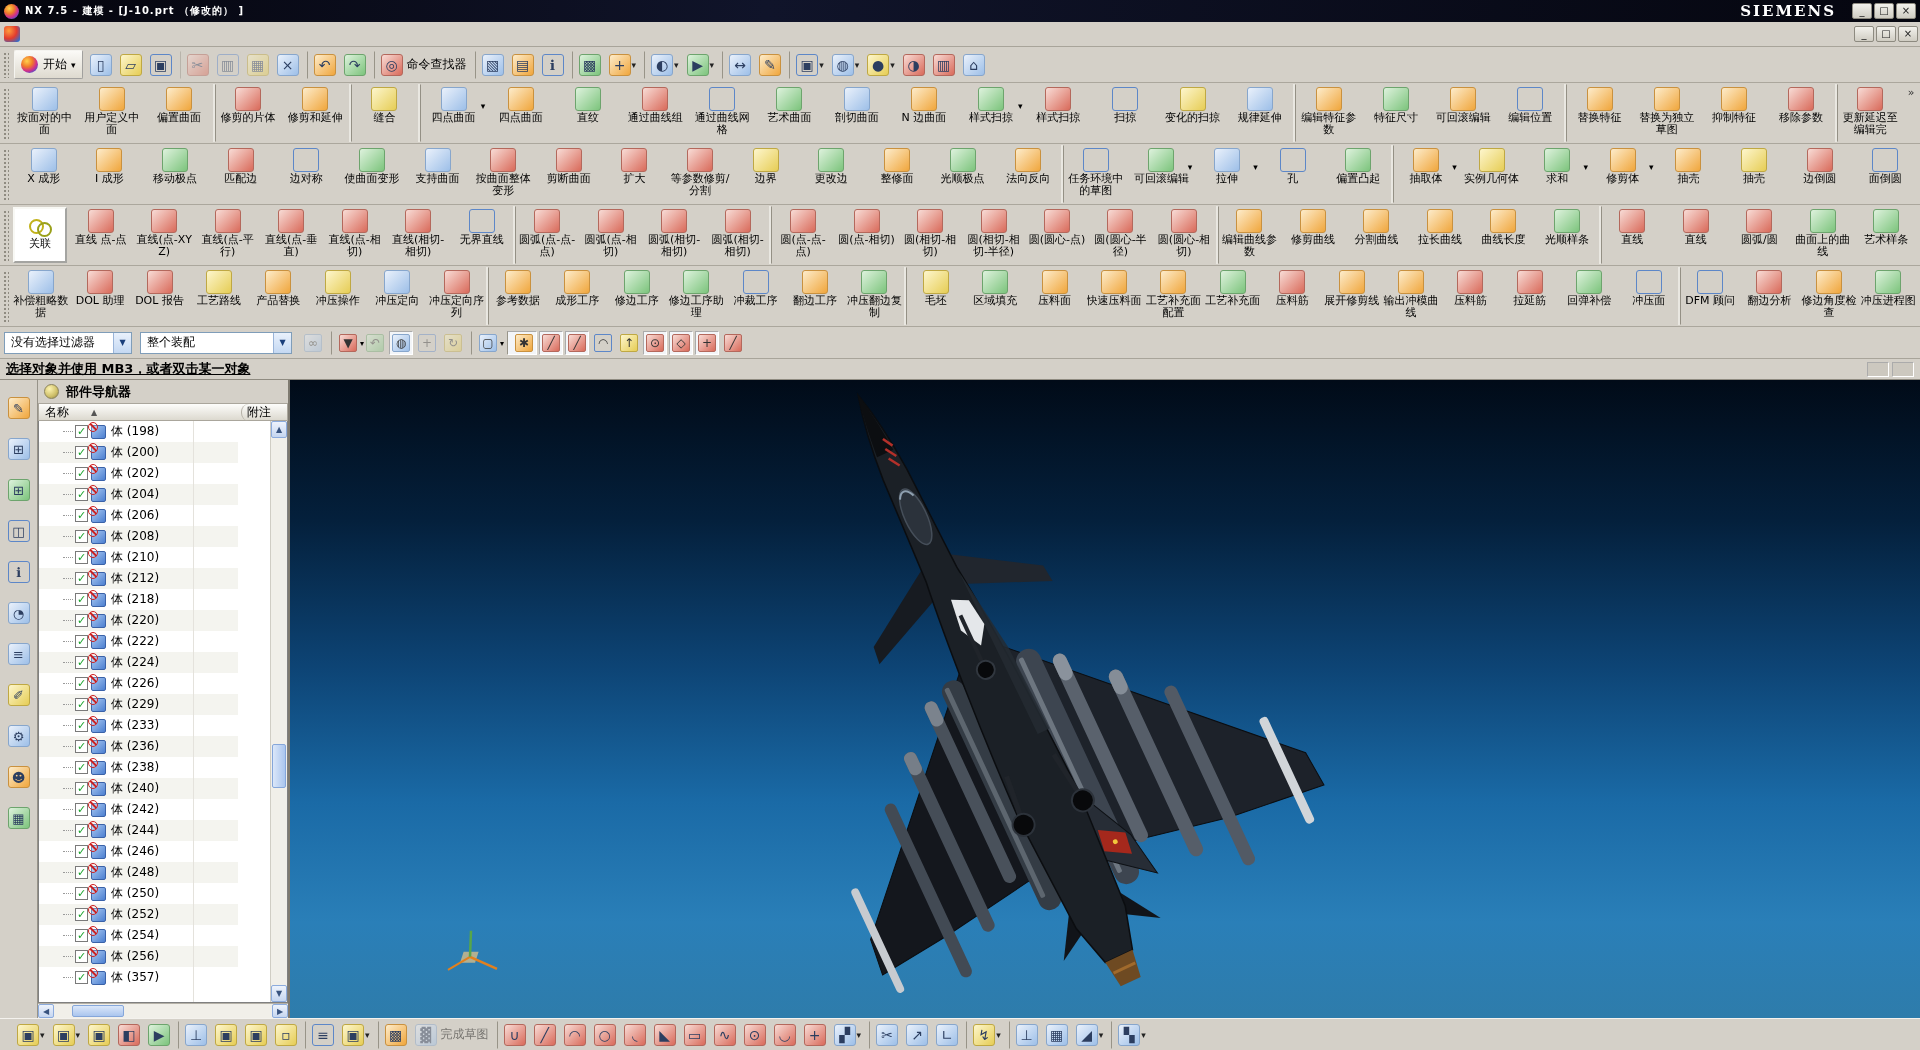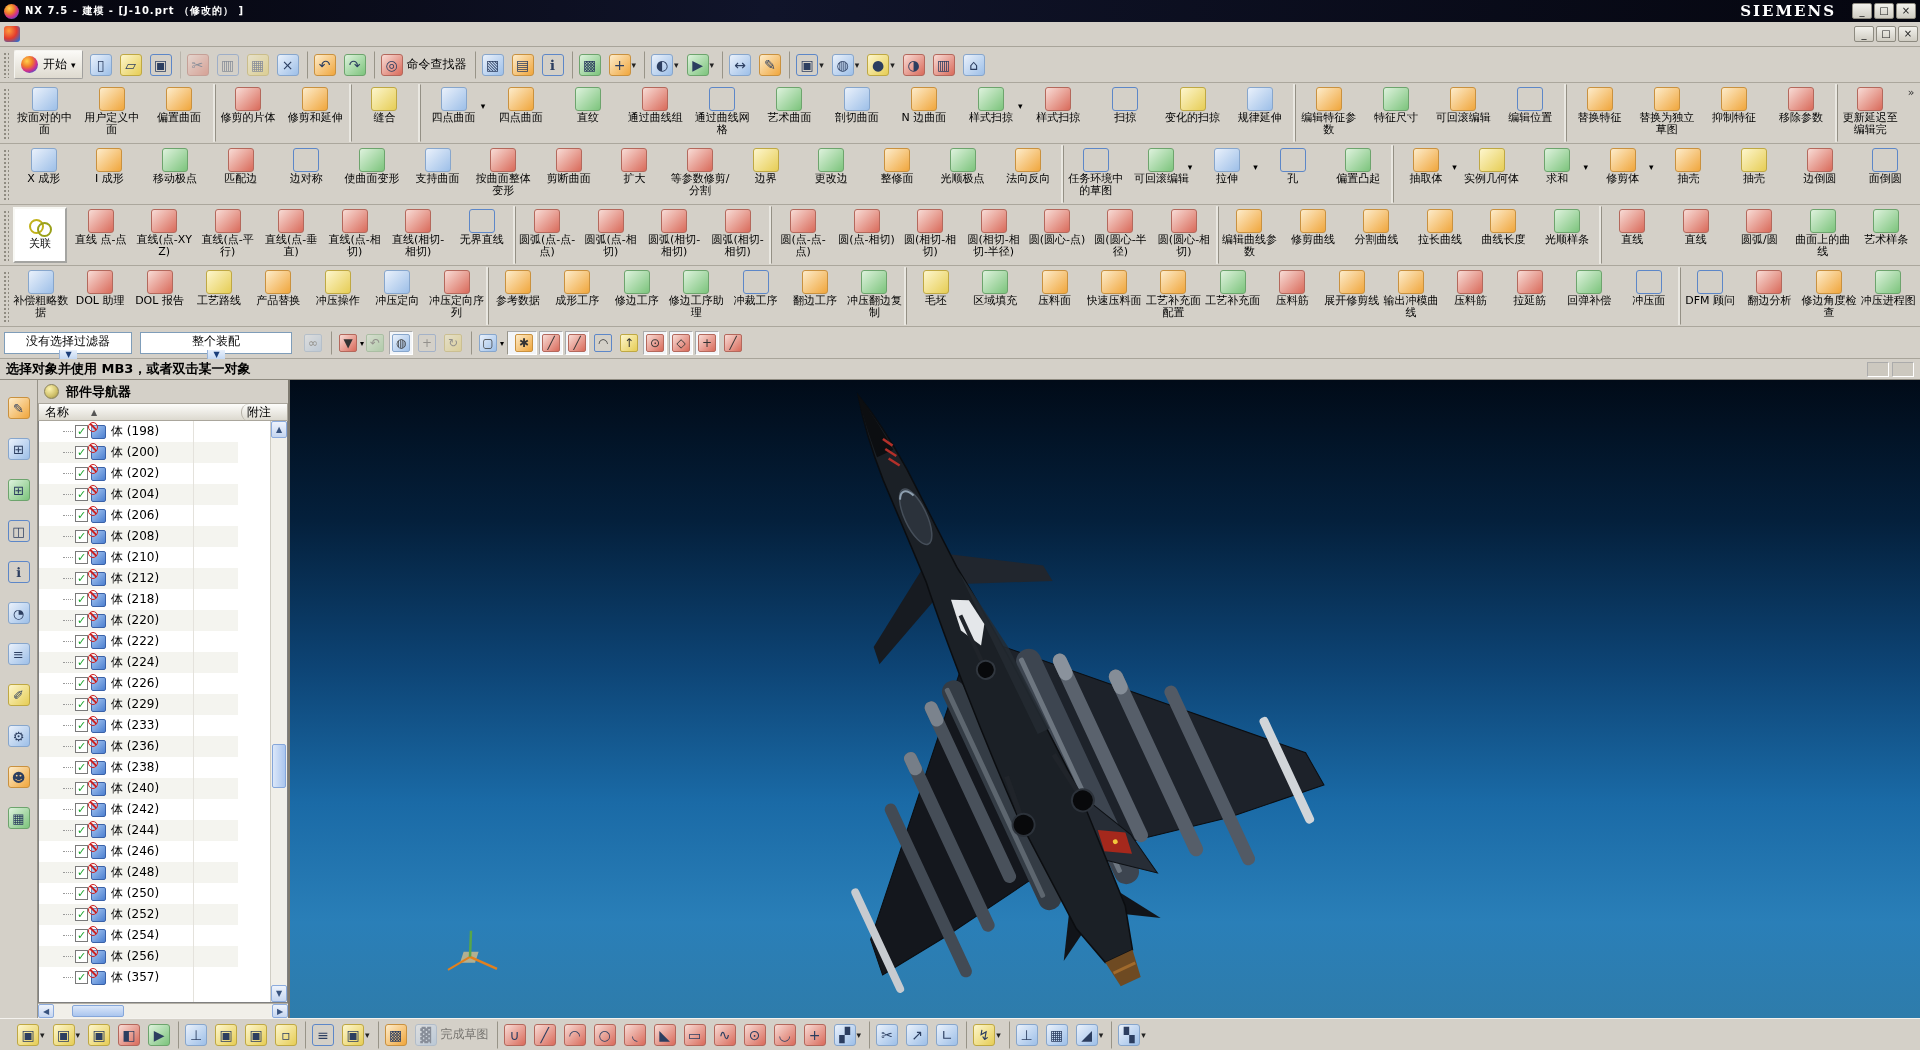--- a/index.html
+++ b/index.html
@@ -54,36 +54,36 @@
   #assoc-btn span.lbl{font-size:11px;}
   
   .hue0{background:linear-gradient(135deg,#eaf1fb,#9dbfe8);border:1px solid #87a6cc;}
   .hue1{background:linear-gradient(135deg,#fdeccb,#f0a63c);border:1px solid #c9913f;}
   .hue2{background:linear-gradient(135deg,#def2dd,#7cc47c);border:1px solid #6da46d;}
   .hue3{background:linear-gradient(135deg,#f8dcd6,#d96a5a);border:1px solid #b4685c;}
   .hue4{background:linear-gradient(135deg,#d8e5f8,#5d87c8;);border:1px solid #5d87c8;}
   .hue5{background:linear-gradient(135deg,#fdf6cd,#e6cd55);border:1px solid #bfa843;}
   
   #filterbar{height:32px;background:#d4d0c8;border-bottom:1px solid #a8a49a;display:flex;align-items:center;padding:0 4px;flex:0 0 auto;}
-  .combo{height:22px;background:#fff;border:1px solid #7f9db9;display:flex;align-items:center;margin-right:8px;flex-direction:column;}
+  .combo{height:22px;background:#fff;border:1px solid #7f9db9;display:flex;align-items:center;margin-right:8px;}
   .combo .val{padding:0 6px;white-space:nowrap;flex:1;}
   .combo .cbtn{width:18px;height:20px;background:linear-gradient(#e9f1fc,#c4d8f2);border-left:1px solid #9ab4d8;display:flex;align-items:center;justify-content:center;}
   .combo .cbtn::before{content:"▼";font-size:8px;color:#1a3e7a;}
   #combo-filter{width:128px;}
   #combo-scope{width:152px;}
   .fb-item{width:24px;height:24px;display:flex;align-items:center;justify-content:center;border:1px solid transparent;margin:0 1px;flex:0 0 auto;position:relative;}
   .fb-item .ic{width:18px;height:18px;display:flex;align-items:center;justify-content:center;font-size:12px;color:#333;border-radius:2px;}
   .fb-item.pressed{background:#f3f5f8;border:1px inset #fff;}
   .fb-item.gray{opacity:.4;}
   .fb-item.sep{border-left:1px solid #989488;margin-left:5px;padding-left:4px;width:30px;border-radius:0;}
   .fb-item .caret{display:none;}
   .fb-item.dd .caret{display:block;position:absolute;right:-4px;top:7px;font-size:8px;}
   .fb-item.dd .caret::before{content:"▾";}
   
-  #statusbar{height:21px;background:#d4d0c8;border-bottom:1px solid #8f8b81;display:flex;align-items:center;padding:0 6px;flex:0 0 auto;}
+  #statusbar{height:21px;background:#d4d0c8;border-bottom:1px solid #8f8b81;display:flex;align-items:center;padding:0 6px;flex:0 0 auto;text-decoration:underline;}
   #statusbar .msg{font-weight:bold;font-size:13px;flex:1;white-space:nowrap;}
   #statusbar .pane{width:22px;height:15px;border:1px inset #fff;background:#ccc8bf;margin-left:3px;}
   
   #main{flex:1 1 auto;display:flex;min-height:0;}
   
   #resbar{width:38px;background:#d4d0c8;border-right:1px solid #979389;display:flex;flex-direction:column;align-items:center;padding-top:14px;flex:0 0 auto;}
   .rb-item{width:28px;height:28px;display:flex;align-items:center;justify-content:center;margin-bottom:13px;border:1px solid transparent;}
   .rb-item .ic{width:22px;height:22px;display:flex;align-items:center;justify-content:center;font-size:13px;color:#2c3e60;border-radius:3px;}
   
   #pnav{width:252px;background:#d4d0c8;border-right:2px solid #7e7a70;display:flex;flex-direction:column;flex:0 0 auto;}

